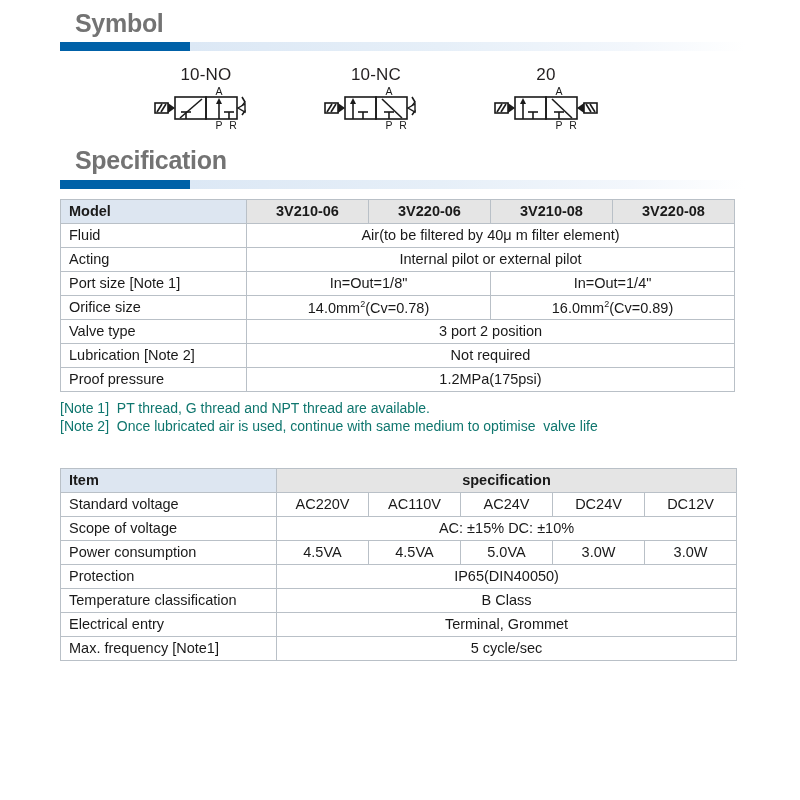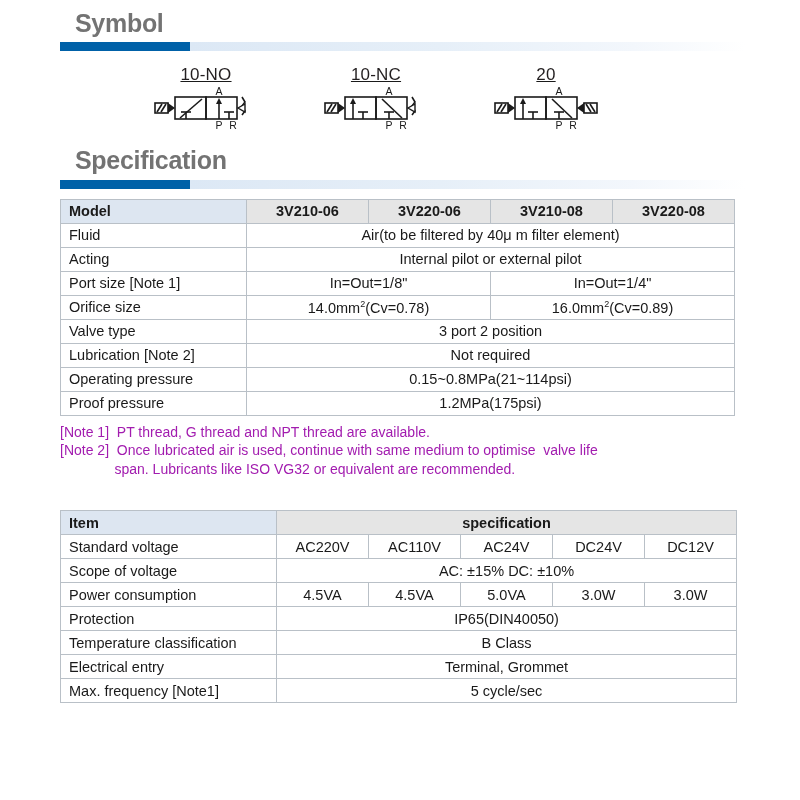--- a/index.html
+++ b/index.html
@@ -51,21 +51,20 @@
     right: 0; height: 9px;
     background: linear-gradient(to right, #dce8f5 0%, #e6eff8 45%, #f3f7fc 80%, #ffffff 100%);
   }
 
   
   .symbols {
     display: flex;
     margin-top: 14px;
     padding-left: 150px;
     gap: 58px;
-    text-decoration: underline;
   }
   .symbol-block {
     display: flex;
     flex-direction: column;
     align-items: center;
   }
   .symbol-label {
     font-size: 17px;
     color: #231f20;
     margin-bottom: 2px;
@@ -98,21 +97,21 @@
     font-weight: bold;
   }
   table.spec tr.head td.ctr { background: #e5e5e5; }
   sup { font-size: 9px; vertical-align: super; }
 
   
   .notes {
     padding-left: 60px;
     margin-top: 7px;
     font-size: 14px;
-    color: #a21caf;
+    color: #0f766e;
     line-height: 1.33;
   }
   .note-line { white-space: pre; }
 
   .gap-a { height: 16px; }
   .gap-b { height: 10px; }
   .gap-c { height: 22px; }
 </style>
 </head>
 <body>
@@ -289,35 +288,30 @@
         </tr>
         <tr>
           <td>Valve type</td>
           <td class="ctr" colspan="4">3 port 2 position</td>
         </tr>
         <tr>
           <td>Lubrication  [Note 2]</td>
           <td class="ctr" colspan="4">Not required</td>
         </tr>
         <tr>
-          <td>Operating pressure</td>
-          <td class="ctr" colspan="4">0.15~0.8MPa(21~114psi)</td>
-        </tr>
-        <tr>
           <td>Proof pressure</td>
           <td class="ctr" colspan="4">1.2MPa(175psi)</td>
         </tr>
       </tbody>
     </table>
   </div>
 
   <div class="notes">
     <div class="note-line">[Note 1]  PT thread, G thread and NPT thread are available.</div>
     <div class="note-line">[Note 2]  Once lubricated air is used, continue with same medium to optimise  valve life</div>
-    <div class="note-line">              span. Lubricants like ISO VG32 or equivalent are recommended.</div>
   </div>
 
   <div class="gap-c"></div>
 
   <div class="gap-b"></div>
   <div class="tbl-wrap">
     <table class="spec">
       <colgroup>
         <col style="width:216px">
         <col style="width:92px">

